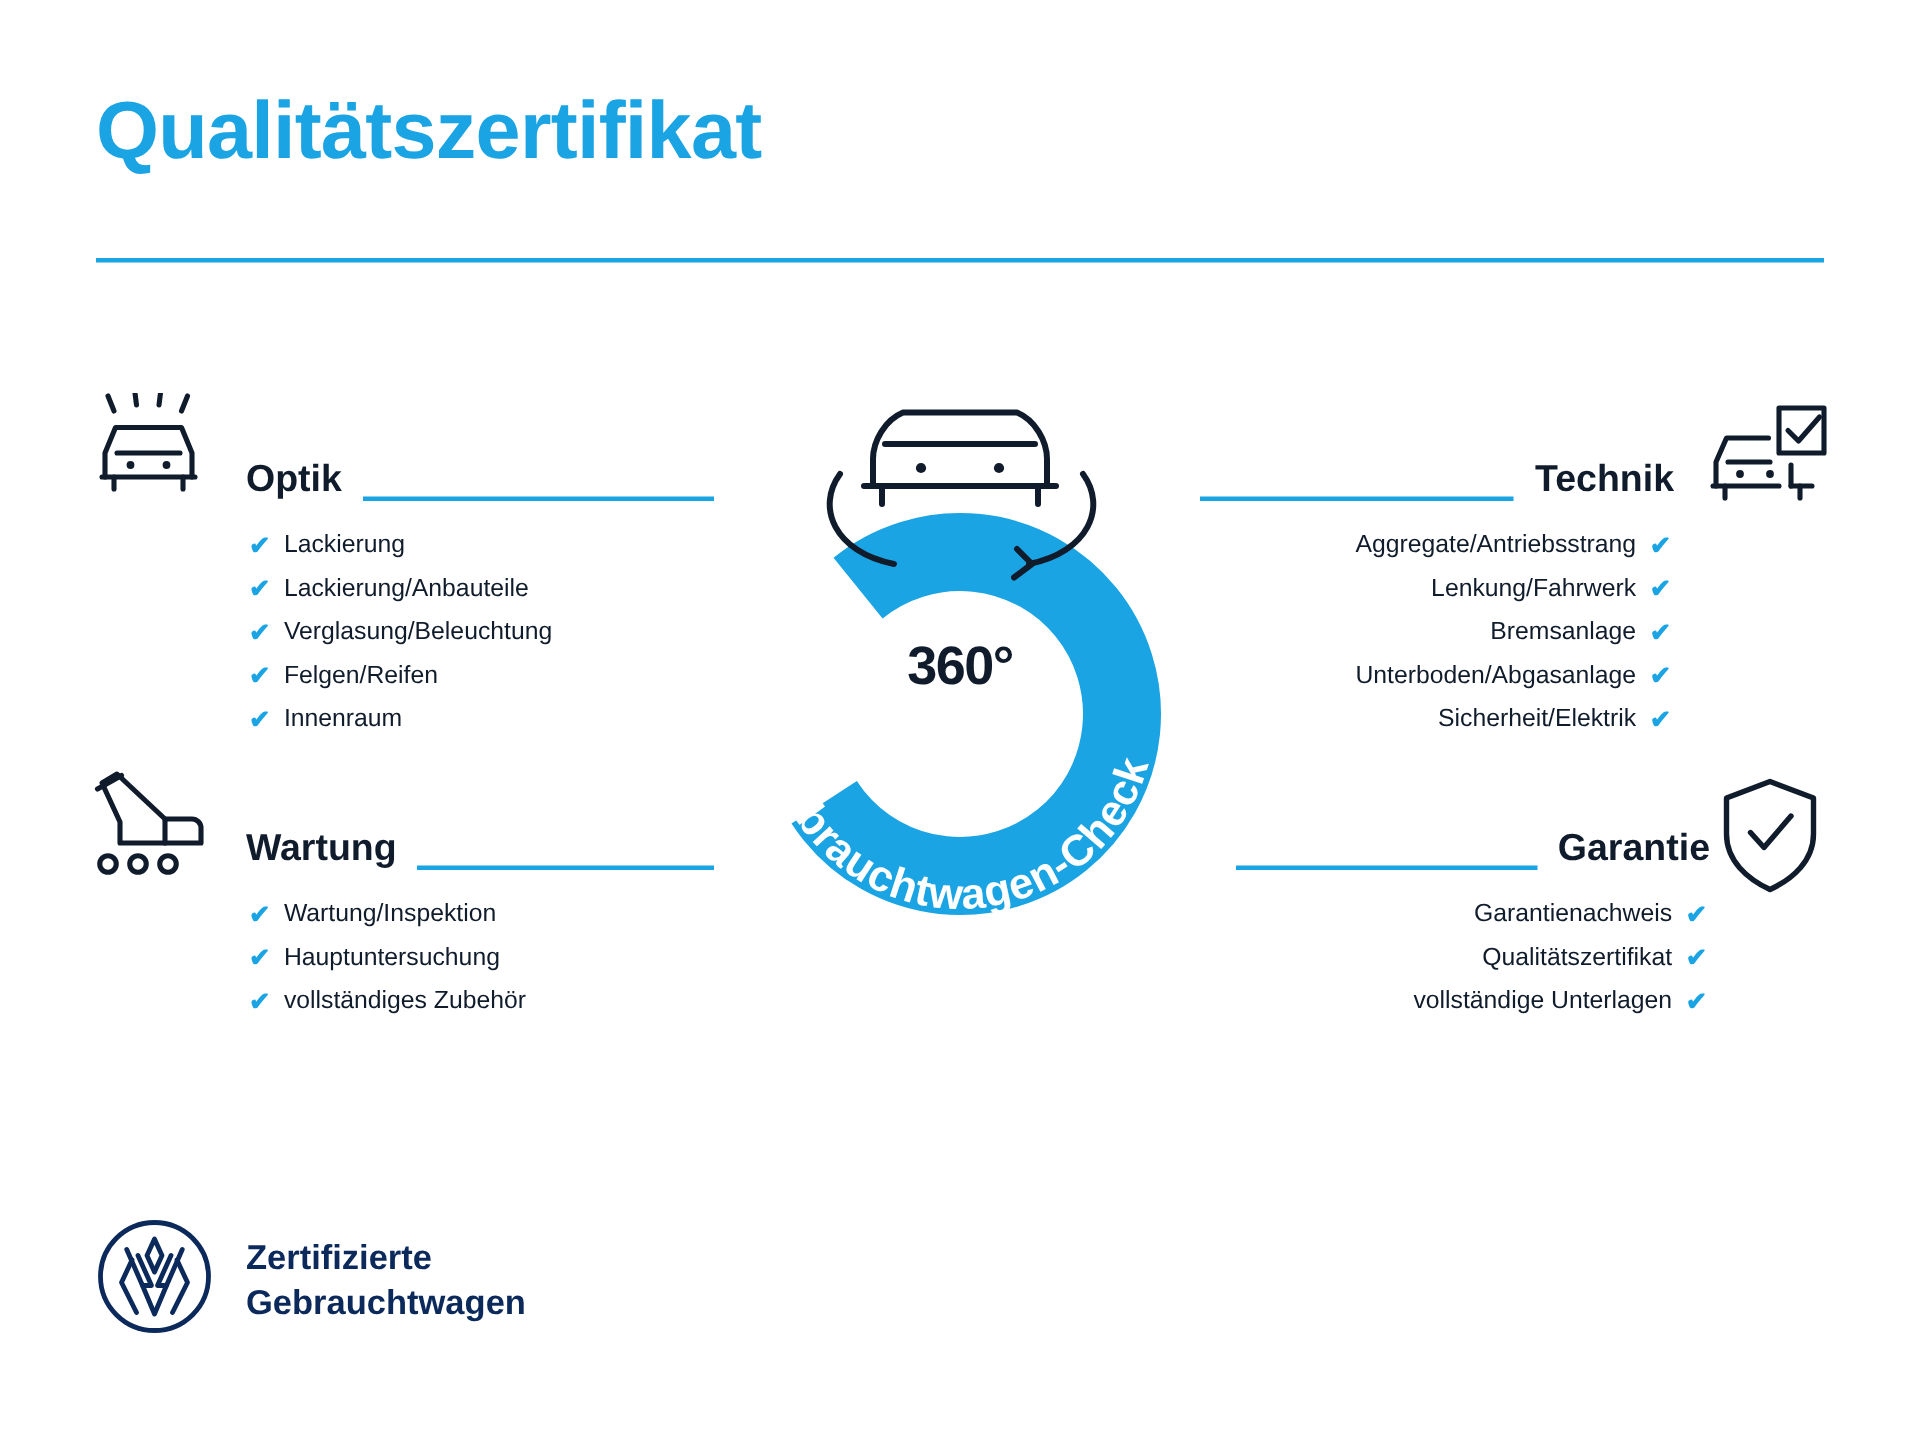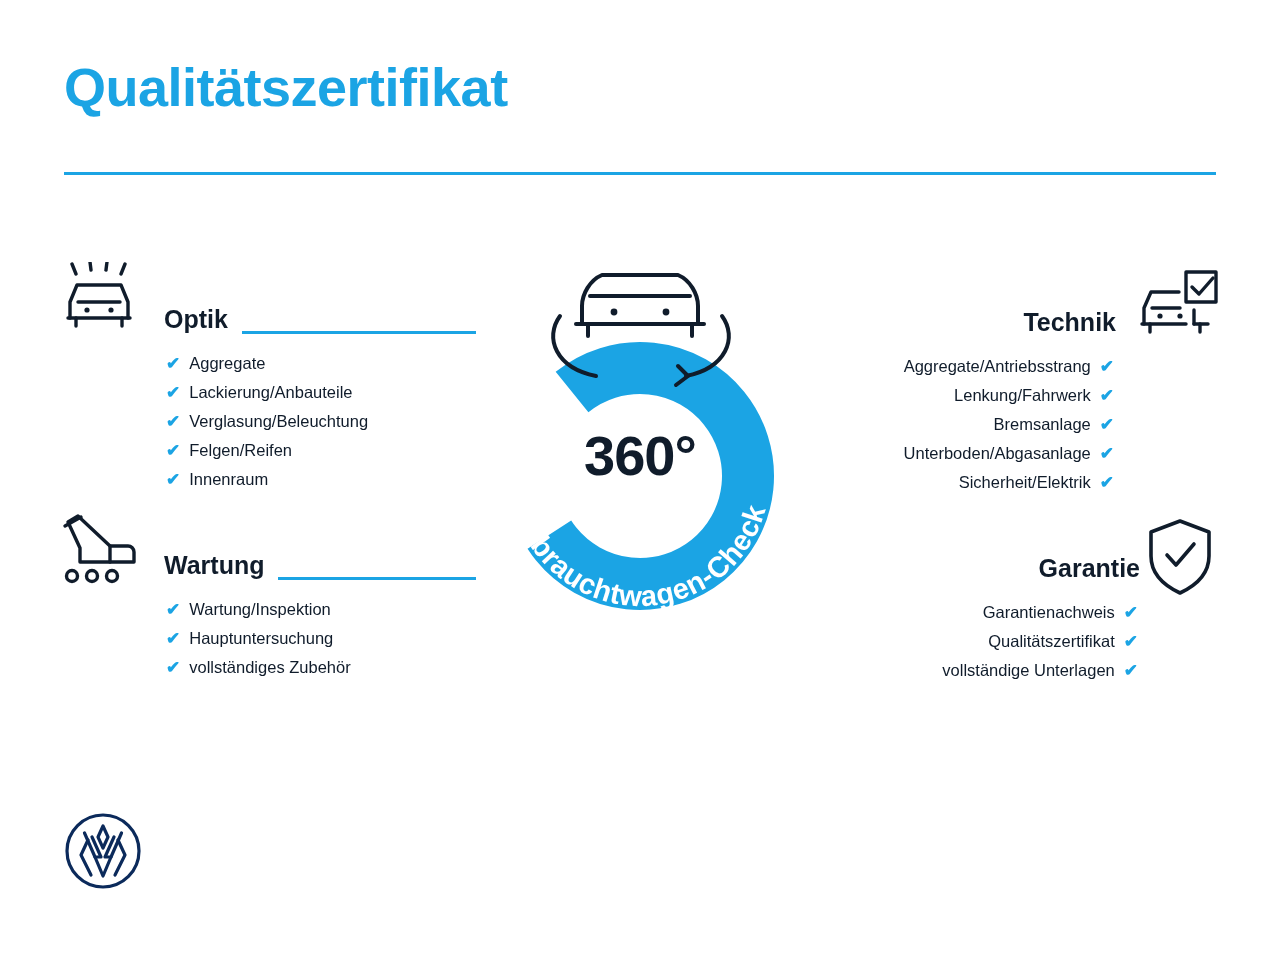--- a/index.html
+++ b/index.html
@@ -79,21 +79,21 @@
   }
 
   
   .left .items li { justify-content: flex-start; }
   .left .chk { margin-right: 9px; }
   .left .block-head .block-title { margin-right: 14px; }
 
   
   .right .items li { justify-content: flex-end; }
   .right .chk { margin-left: 9px; }
-  .right .block-head { flex-direction: column; }
+  .right .block-head { flex-direction: row; }
   .right .block-head .block-title { margin-left: 14px; }
 
   
   #block-optik   { left: 164px; top: 297px; width: 312px; }
   #block-wartung { left: 164px; top: 543px; width: 312px; }
   #block-technik { left: 800px; top: 297px; width: 316px; }
   #block-garantie{ left: 824px; top: 543px; width: 316px; }
 
   #block-optik .items,
   #block-wartung .items { margin-top: 20px; margin-left: 2px; }
@@ -123,21 +123,21 @@
     left: 0; top: 0;
     width: 352px;
     height: 380px;
   }
   .badge-text {
     position: absolute;
     left: 0;
     top: 175px;
     width: 352px;
     text-align: center;
-    font-size: 56px;
+    font-size: 36px;
     font-weight: bold;
     color: #101c2b;
     letter-spacing: -1px;
   }
 
   
   #footer-logo {
     position: absolute;
     left: 64px;
     top: 812px;
@@ -238,21 +238,21 @@
 </div>
 
 <div class="block left" id="block-optik">
   <div class="block-head">
     <span class="block-title">Optik</span>
     <span class="head-rule"></span>
   </div>
   <ul class="items">
     <li>
         <span class="chk">✔</span>
-        <span>Aggregate</span>
+        <span>Lackierung</span>
       </li>
     <li>
         <span class="chk">✔</span>
         <span>Lackierung/Anbauteile</span>
       </li>
     <li>
         <span class="chk">✔</span>
         <span>Verglasung/Beleuchtung</span>
       </li>
     <li>
@@ -342,13 +342,17 @@
     <svg width="78" height="78" viewBox="0 0 78 78" fill="none" stroke="#0b2a5b" stroke-width="3.2" stroke-linejoin="round" stroke-linecap="round">
       <circle cx="39" cy="39" r="36"></circle>
       <path d="M39 14 l5 11 -5 11 -5 -11 z" fill="none"></path>
       <path d="M20.5 21 l10.5 24 6 0 -9 -20"></path>
       <path d="M57.5 21 l-10.5 24 -6 0 9 -20"></path>
       <path d="M31 45 l8 19 8 -19"></path>
       <path d="M24 28 l-7 15 10 20"></path>
       <path d="M54 28 l7 15 -10 20"></path>
     </svg>
   </span>
+  <span class="logo-text">
+    <span>Zertifizierte</span><br>
+    <span>Gebrauchtwagen</span>
+  </span>
 </div>
 
 </body></html>

